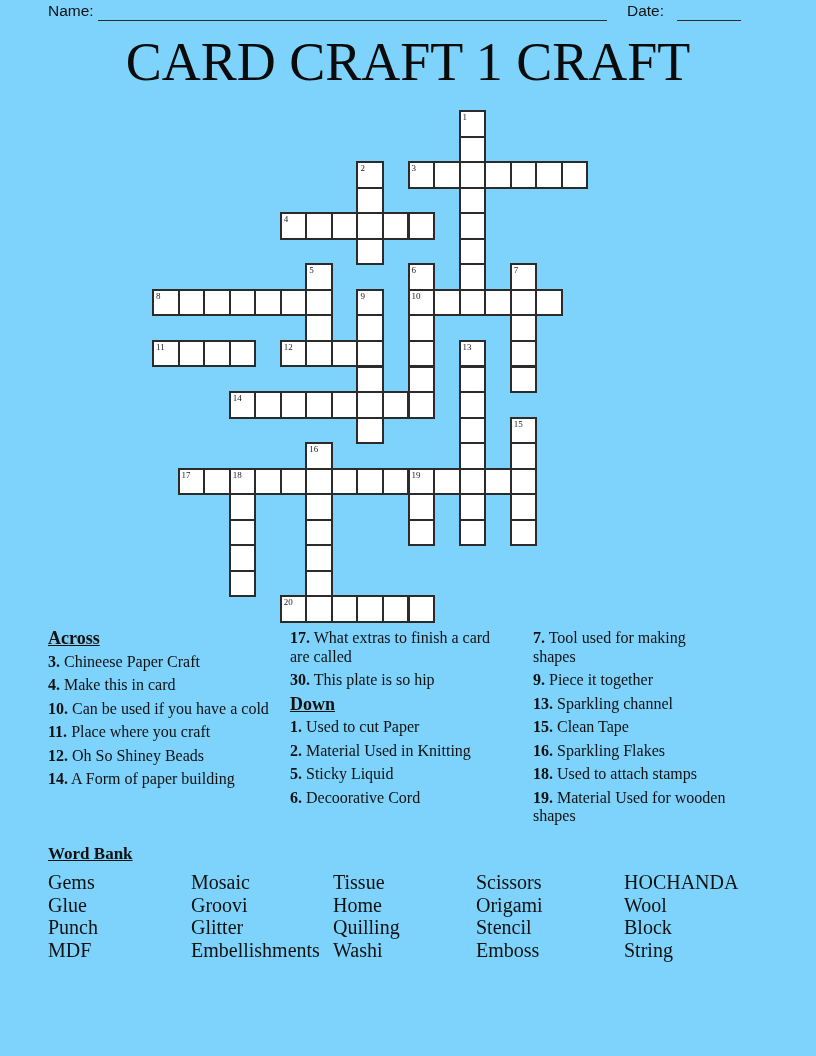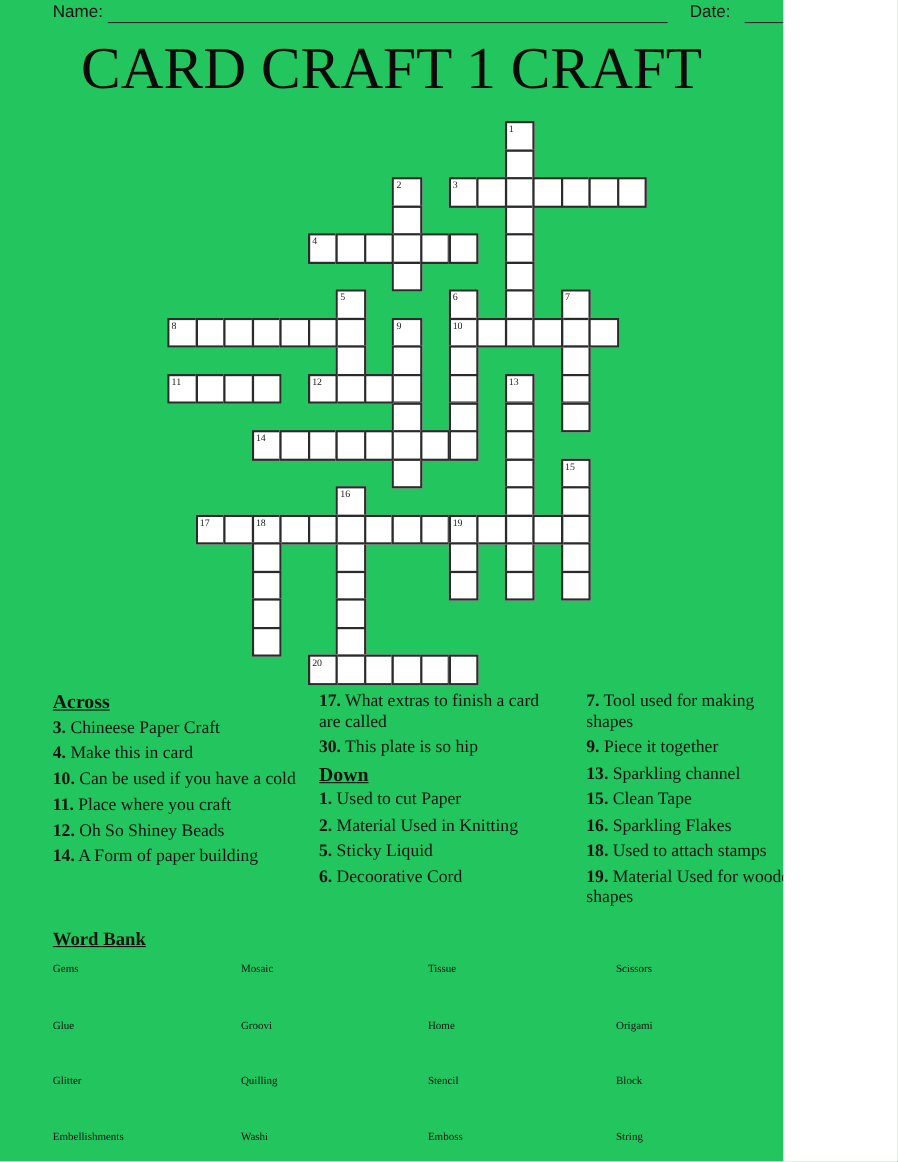--- a/index.html
+++ b/index.html
@@ -1,37 +1,37 @@
 <!DOCTYPE html>
 <html><head>
 <meta charset="utf-8">
 <style>
   html,body{margin:0;padding:0;background:#fff;}
-  #page{position:relative;width:712px;height:1056px;background:#22c55e;overflow:hidden;
+  #page{position:relative;width:816px;height:1056px;background:#7dd3fc;overflow:hidden;
         font-family:"Liberation Serif", serif;color:#111;}
   
   .hdr-label{position:absolute;font-family:"Liberation Sans", sans-serif;font-size:15.5px;color:#111;}
   .blank-line{position:absolute;border-bottom:1.6px solid #2a2a2a;height:20px;}
   
   #title{position:absolute;left:0;top:33px;width:100%;text-align:center;
          font-size:54px;line-height:58px;font-family:"Liberation Serif", serif;color:#0b0b0b;}
   
   #grid{position:absolute;left:152px;top:110px;}
   .cell{position:absolute;box-sizing:border-box;background:#fff;border:2px solid #2b2b2b;}
   .cellnum{position:absolute;top:0px;left:2px;font-size:9px;line-height:10px;
            font-family:"Liberation Serif", serif;color:#222;}
   
   .clue-col{position:absolute;font-size:16px;line-height:18.5px;}
   .clue{margin:0 0 5px 0;}
   .clue b{font-weight:700;}
   .sec-header{font-weight:700;text-decoration:underline;font-size:18px;margin:0 0 5px 0;}
   
   #wordbank{position:absolute;left:48px;top:844px;width:730px;}
   #wb-grid{display:grid;grid-template-columns:143px 142px 143px 148px auto;
-           font-size:10px;line-height:22.6px;margin-top:7px;gap:28px;}
+           font-size:20px;line-height:22.6px;margin-top:7px;}
 </style>
 </head>
 <body>
 
 <div id="page">
 
   <span class="hdr-label" style="left:48px;top:2px;">Name:</span>
   <div class="blank-line" style="left:98px;top:0px;width:509px;"></div>
   <span class="hdr-label" style="left:627px;top:2px;">Date:</span>
   <div class="blank-line" style="left:677px;top:0px;width:64px;"></div>
@@ -231,20 +231,21 @@
     <div id="wb-grid">
         <div class="wb-item">Gems</div>
         <div class="wb-item">Mosaic</div>
         <div class="wb-item">Tissue</div>
         <div class="wb-item">Scissors</div>
         <div class="wb-item">HOCHANDA</div>
         <div class="wb-item">Glue</div>
         <div class="wb-item">Groovi</div>
         <div class="wb-item">Home</div>
         <div class="wb-item">Origami</div>
+        <div class="wb-item">Wool</div>
         <div class="wb-item">Punch</div>
         <div class="wb-item">Glitter</div>
         <div class="wb-item">Quilling</div>
         <div class="wb-item">Stencil</div>
         <div class="wb-item">Block</div>
         <div class="wb-item">MDF</div>
         <div class="wb-item">Embellishments</div>
         <div class="wb-item">Washi</div>
         <div class="wb-item">Emboss</div>
         <div class="wb-item">String</div>

